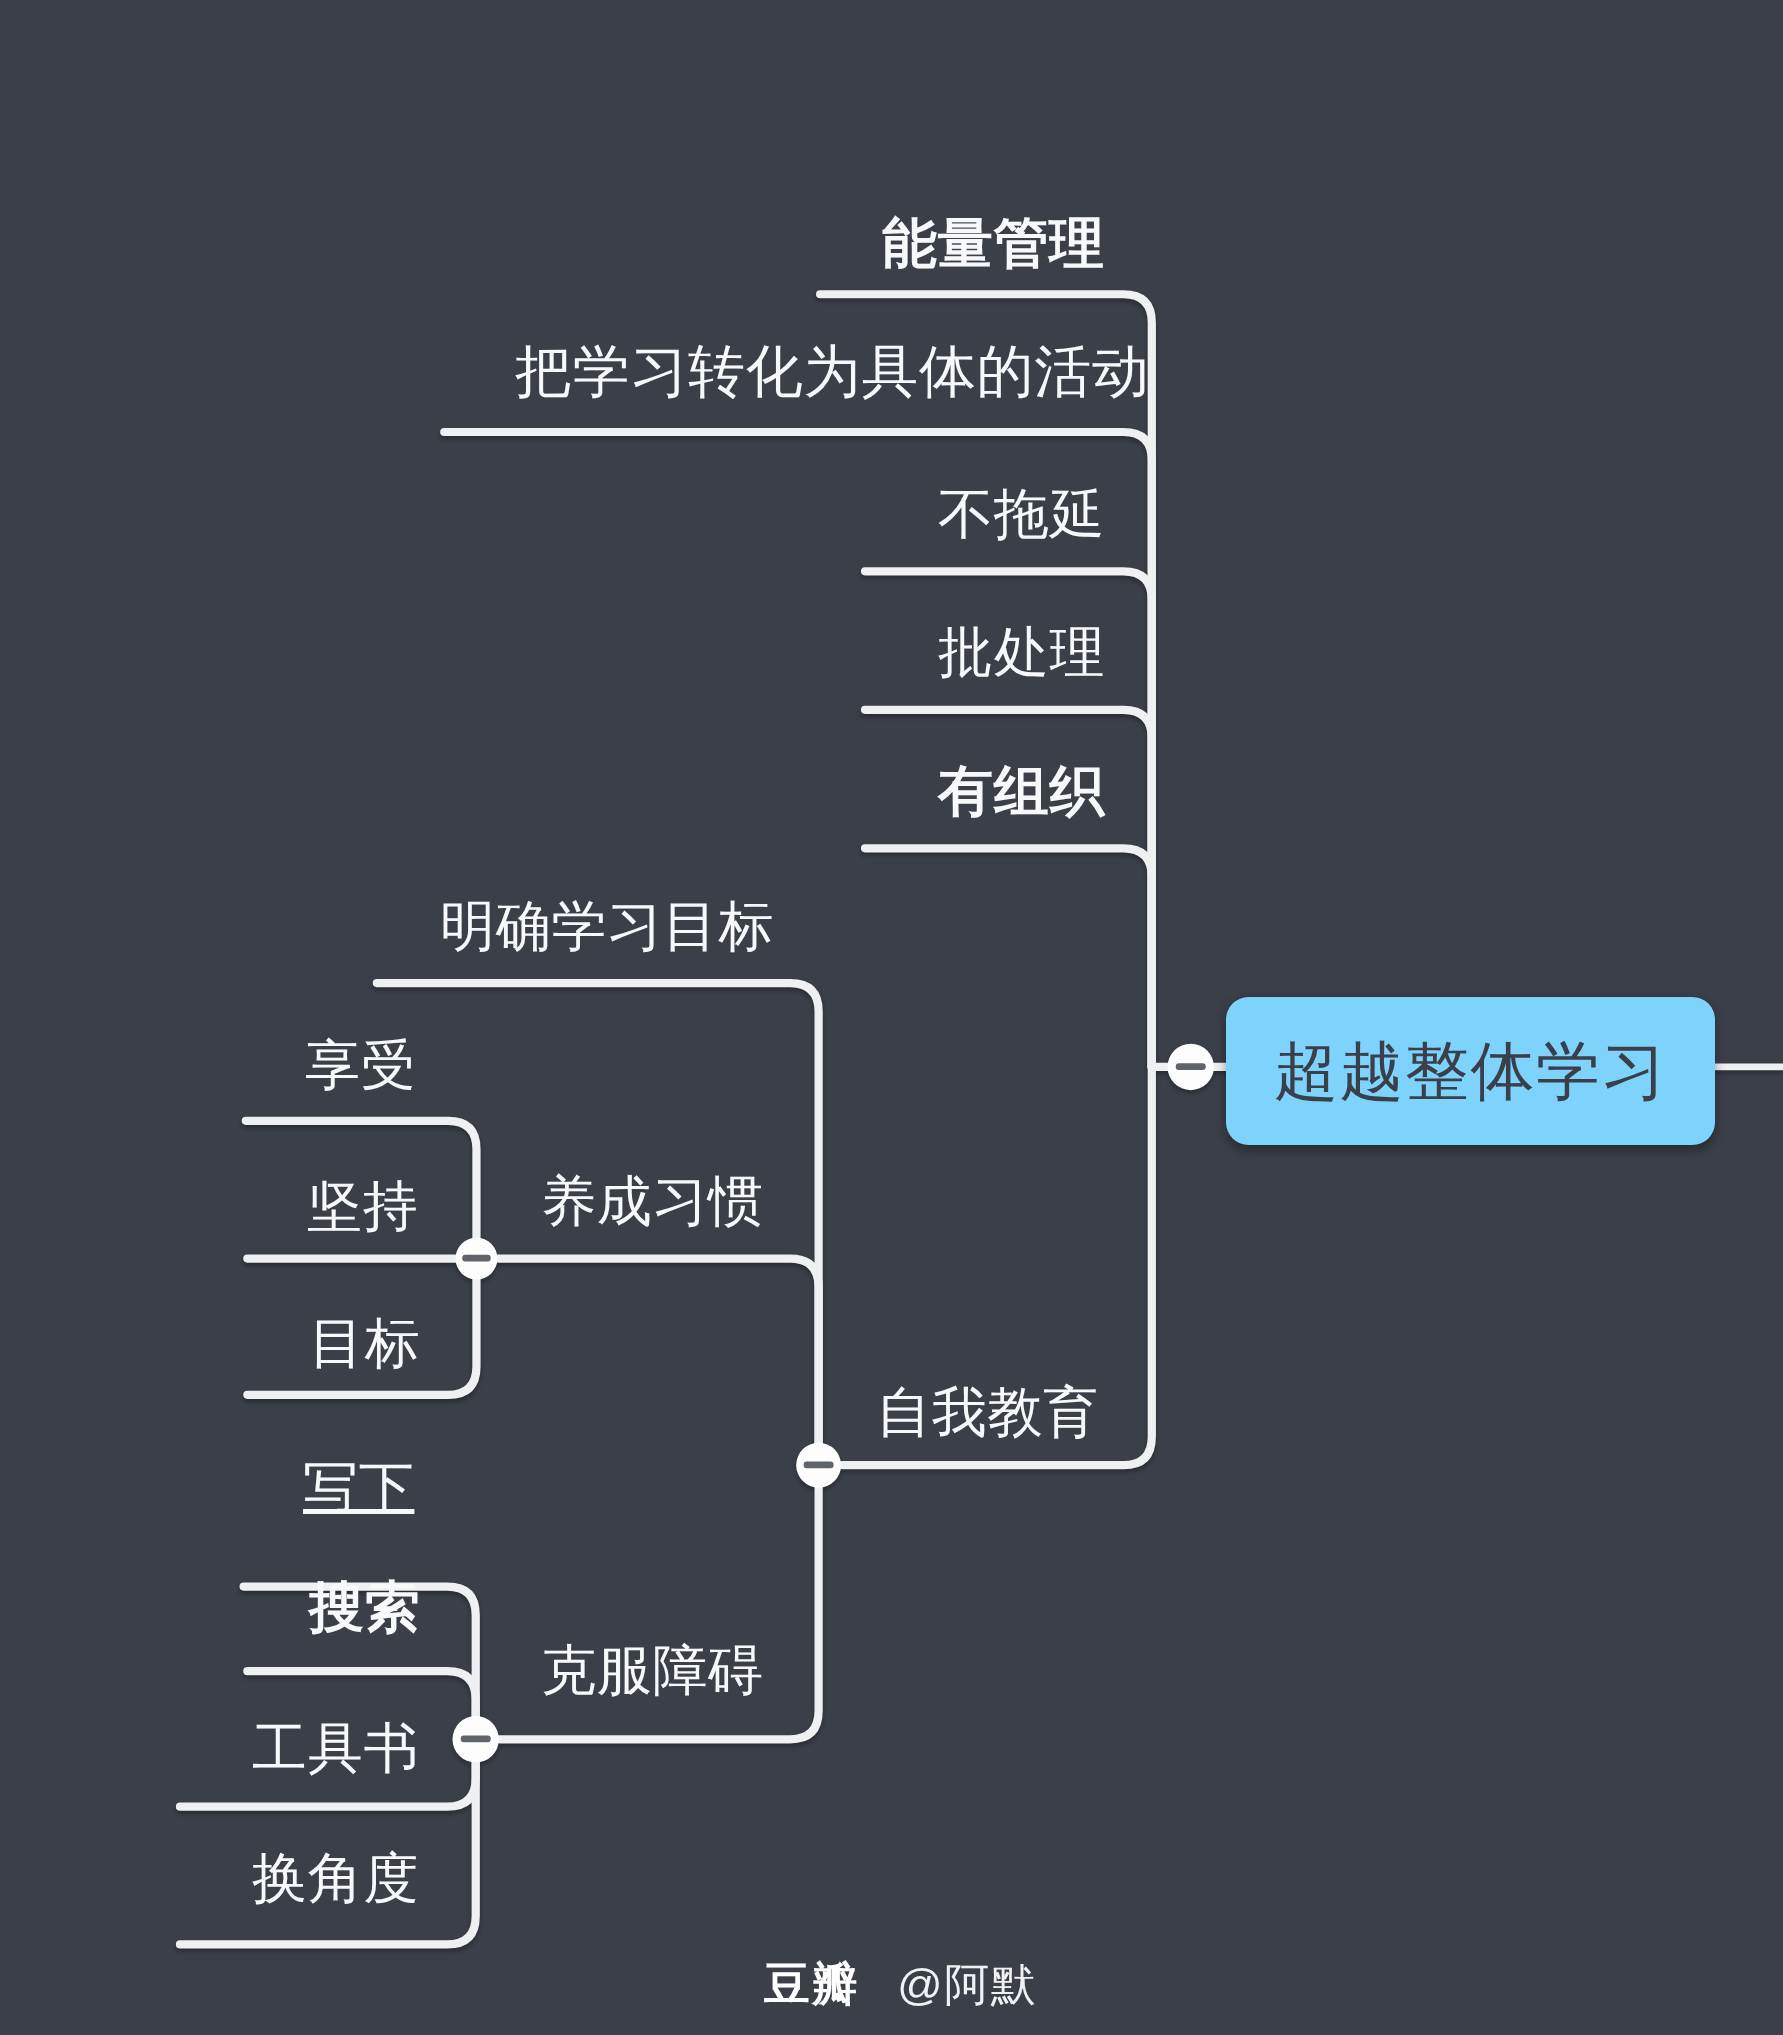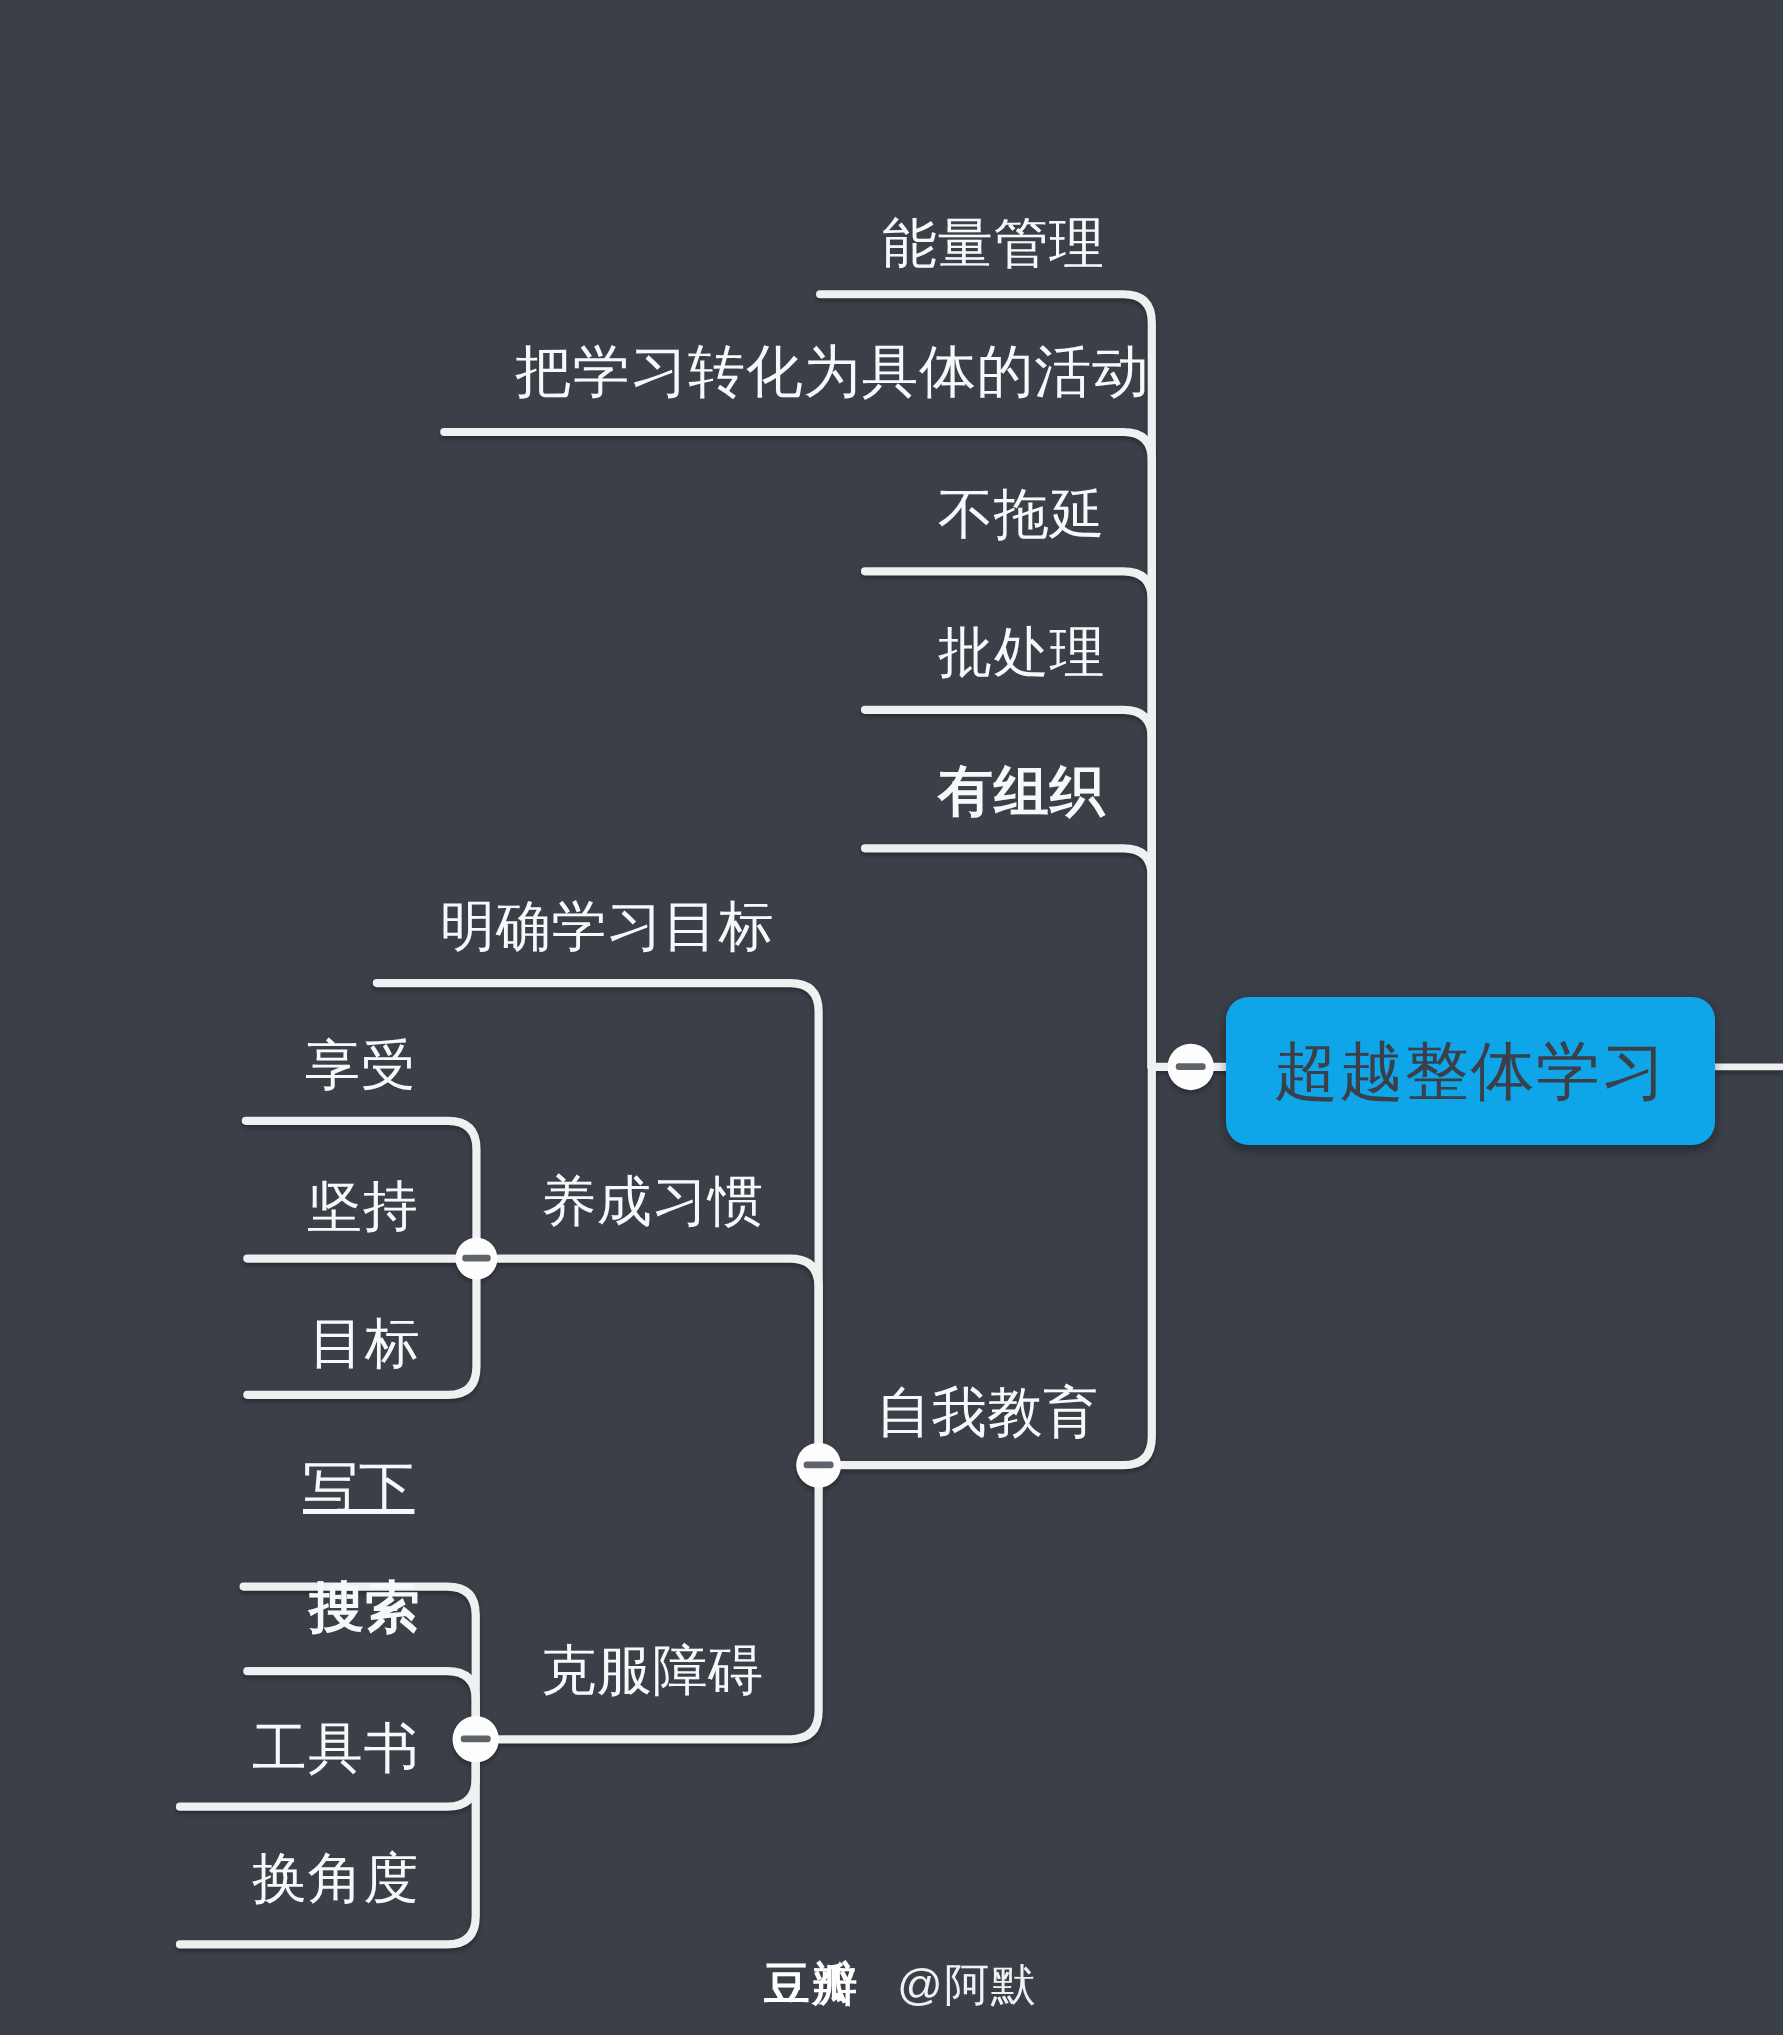--- a/index.html
+++ b/index.html
@@ -21,21 +21,21 @@
     color:#f7f8f9;
     font-size:55px;
     line-height:1.0;
     white-space:nowrap;
     letter-spacing:0.7px;
   }
   .topic.big{font-size:57px;}
   .root-node{
     position:absolute;
     left:1226px;top:997px;width:489px;height:148px;
-    background:#0ea5e9;
+    background:#7dd3fc;
     border-radius:22.5px;
     box-shadow:0 4.5px 10.5px rgba(0,0,0,0.35);
     display:flex;align-items:center;justify-content:center;
   }
   .root-node .root-label{
     color:#3a3f49;
     font-size:64px;
     letter-spacing:1.5px;
     white-space:nowrap;
   }
@@ -91,21 +91,21 @@
     <g>
       <circle cx="635" cy="2323" r="31"></circle>
       <rect class="minus" x="615" y="2318" width="40" height="9" rx="4"></rect>
     </g>
   </svg>
 
   <div class="root-node">
     <span class="root-label">超越整体学习</span>
   </div>
 
-  <div class="topic" style="left:882px;top:216px;">能量管理</div>
+  <div class="topic" style="left:882px;top:216px;font-weight:bold;">能量管理</div>
   <div class="topic big" style="left:515px;top:343px;">把学习转化为具体的活动</div>
   <div class="topic" style="left:938px;top:487px;">不拖延</div>
   <div class="topic" style="left:938px;top:625px;">批处理</div>
   <div class="topic" style="left:938px;top:764px;font-weight:bold;">有组织</div>
   <div class="topic" style="left:876px;top:1385px;">自我教育</div>
 
   <div class="topic" style="left:440px;top:899px;">明确学习目标</div>
   <div class="topic" style="left:541px;top:1174px;">养成习惯</div>
   <div class="topic" style="left:541px;top:1643px;">克服障碍</div>
 

